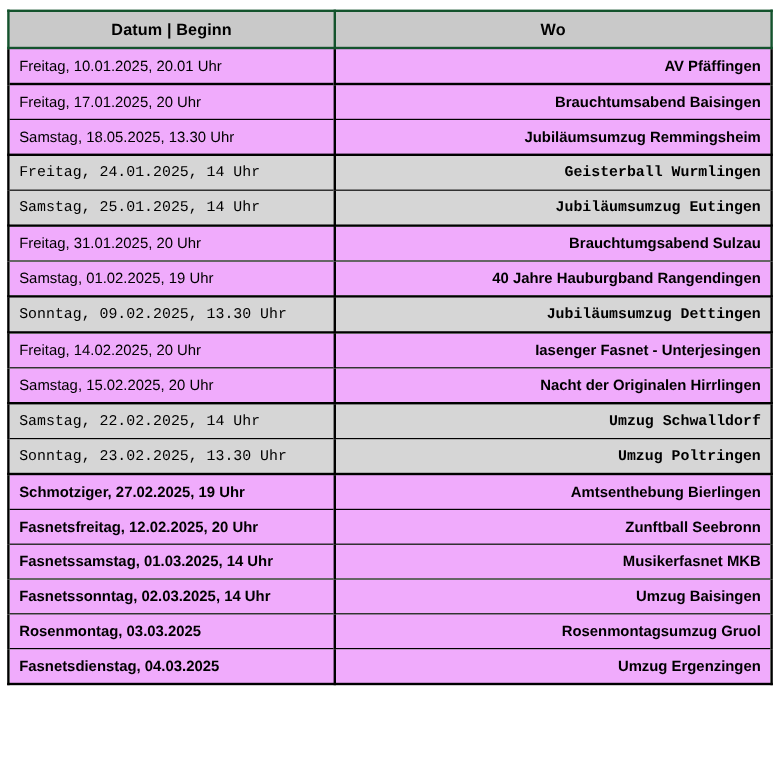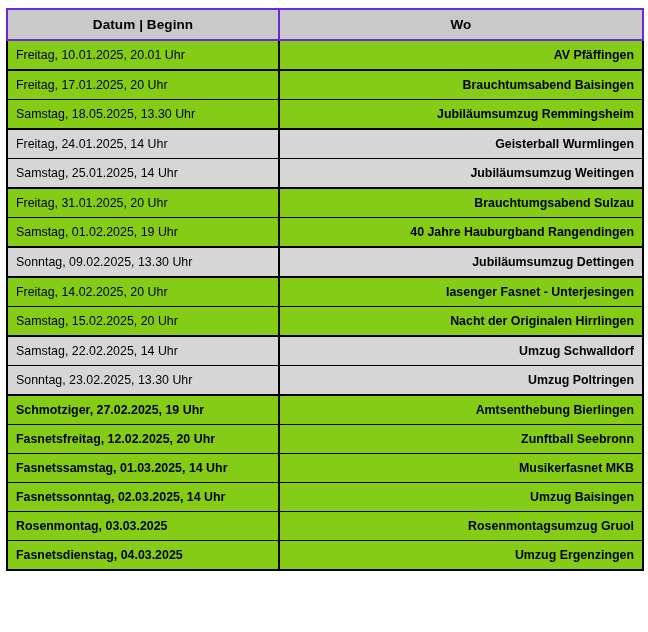--- a/index.html
+++ b/index.html
@@ -29,21 +29,21 @@
   table.schedule col.c-date { width: 272px; }
   table.schedule col.c-where { width: 364px; }
 
   thead th {
     background: #c9c9c9;
     color: #000000;
     font-size: 13.5px;
     font-weight: bold;
     text-align: center;
     padding: 7px 4px;
-    border: 2px solid #6d28d9;
+    border: 2px solid #14532d;
     letter-spacing: 0.1px;
   }
   tbody td {
     font-size: 12.4px;
     padding: 5px 8px 5px 8px;
     border-left: 2px solid #000000;
     border-right: 2px solid #000000;
     border-top: 1px solid #000000;
     border-bottom: 1px solid #000000;
     color: #000000;
@@ -55,23 +55,24 @@
   }
   tbody td.date {
     font-weight: normal;
   }
   tbody td.where {
     font-weight: bold;
     text-align: right;
   }
   tbody tr.shade td {
     background: #d6d6d6;
+    font-family: Liberation Mono, monospace;
   }
   tbody tr.plain td {
-    background: #84cc16;
+    background: #f0abfc;
   }
   
   tbody tr.group-start td {
     border-top: 2px solid #000000;
   }
   tbody tr.group-end td {
     border-bottom: 2px solid #000000;
   }
   tbody tr.bold-date td.date {
     font-weight: bold;
@@ -107,21 +108,21 @@
         <tr class="plain group-end">
           <td class="date">Samstag, 18.05.2025, 13.30 Uhr</td>
           <td class="where">Jubiläumsumzug Remmingsheim</td>
         </tr>
         <tr class="shade group-start">
           <td class="date">Freitag, 24.01.2025, 14 Uhr</td>
           <td class="where">Geisterball Wurmlingen</td>
         </tr>
         <tr class="shade group-end">
           <td class="date">Samstag, 25.01.2025, 14 Uhr</td>
-          <td class="where">Jubiläumsumzug Weitingen</td>
+          <td class="where">Jubiläumsumzug Eutingen</td>
         </tr>
         <tr class="plain group-start">
           <td class="date">Freitag, 31.01.2025, 20 Uhr</td>
           <td class="where">Brauchtumgsabend Sulzau</td>
         </tr>
         <tr class="plain group-end">
           <td class="date">Samstag, 01.02.2025, 19 Uhr</td>
           <td class="where">40 Jahre Hauburgband Rangendingen</td>
         </tr>
         <tr class="shade group-end">

